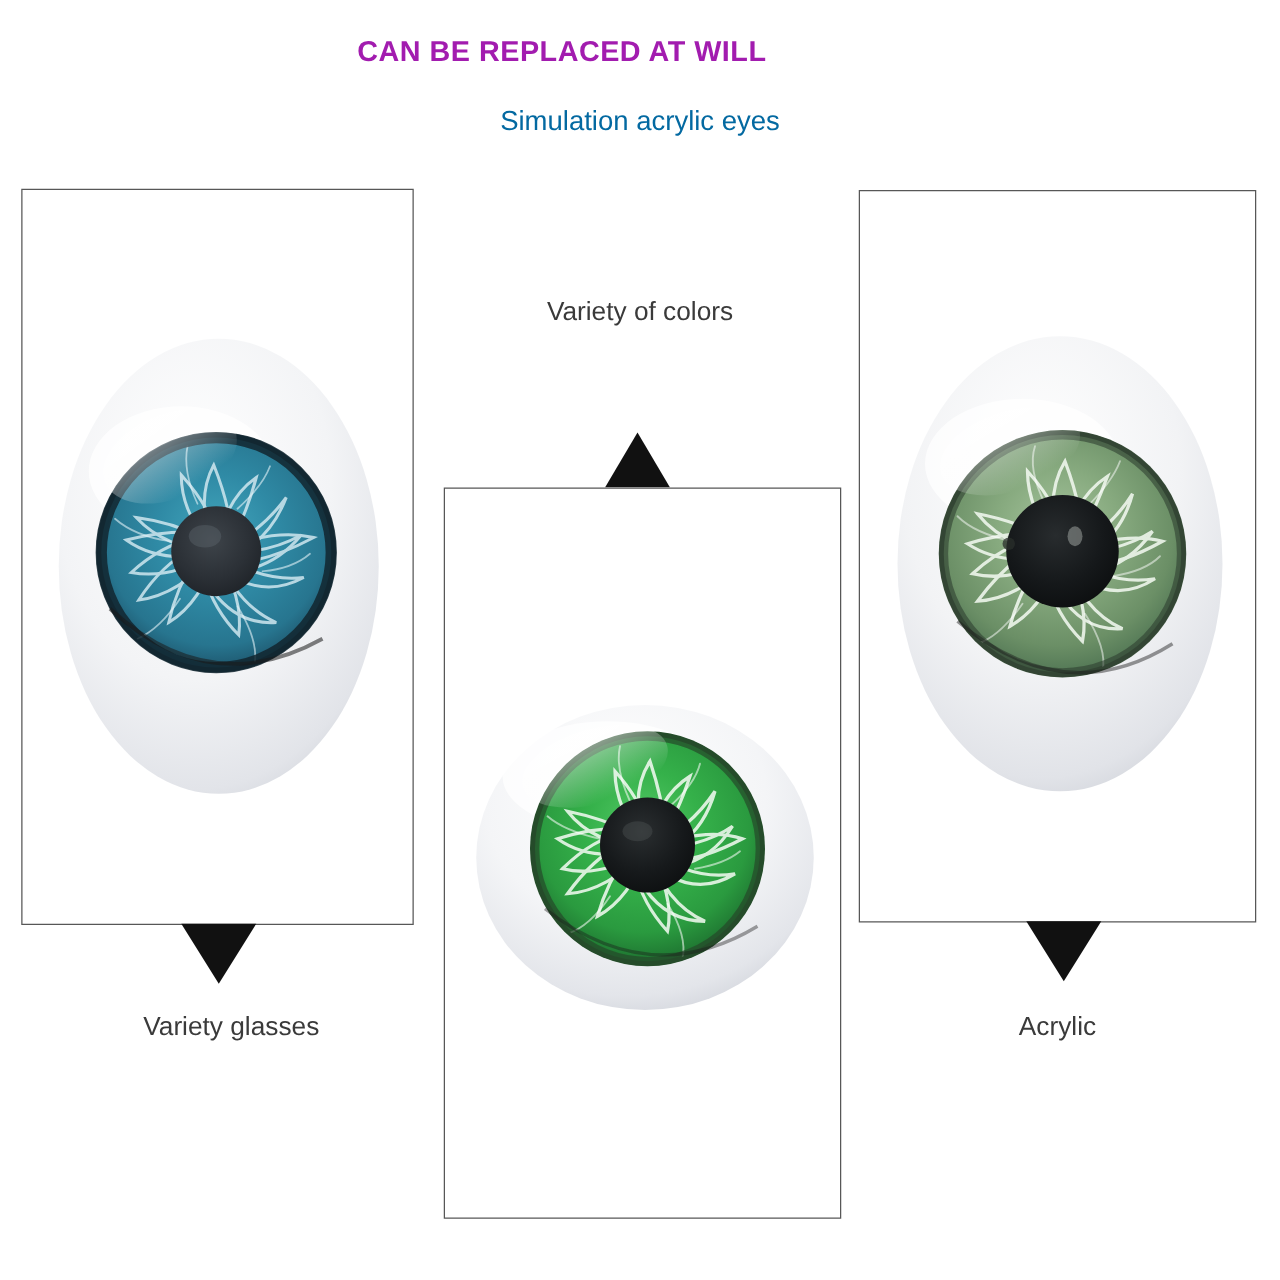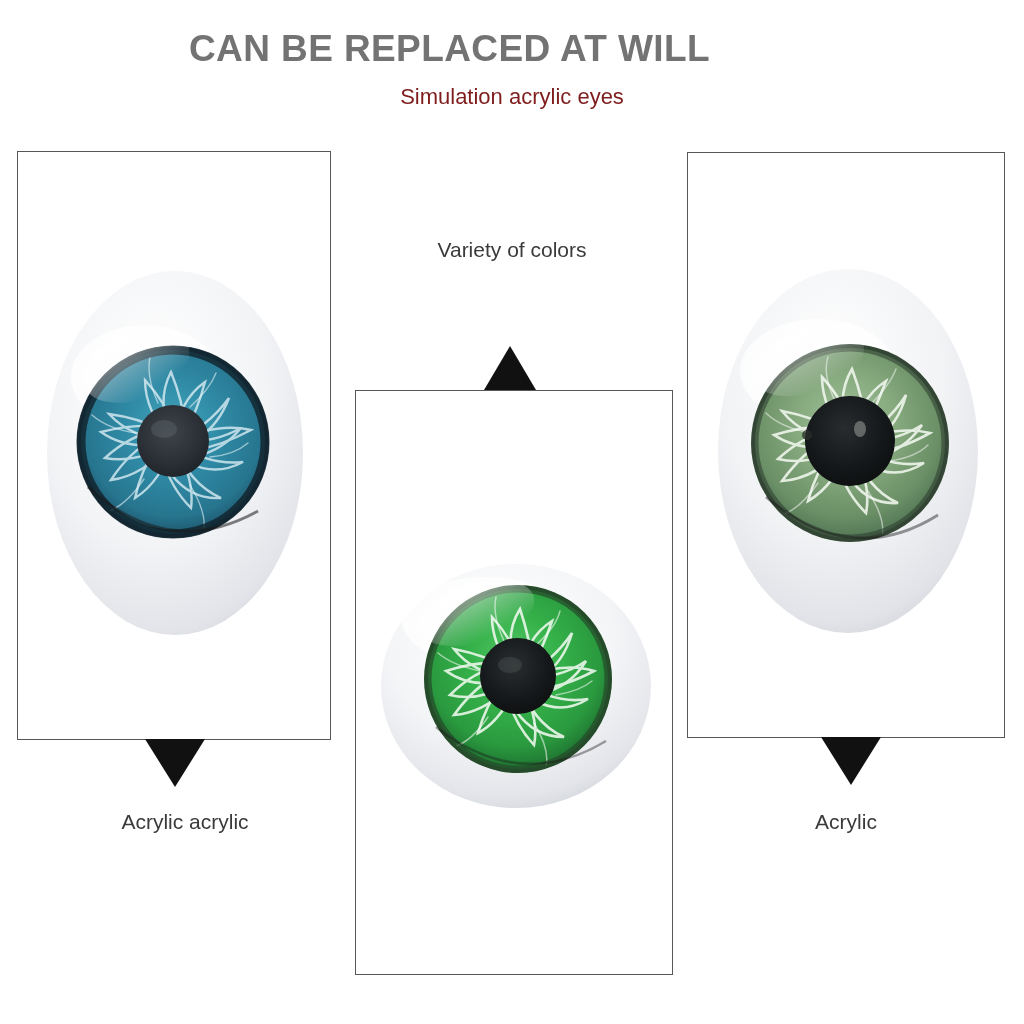--- a/index.html
+++ b/index.html
@@ -24,35 +24,35 @@
     height: 1024px;
   }
 
   
   .title {
     position: absolute;
     left: 0;
     top: 28px;
     width: 899px;
     text-align: center;
-    font-size: 37px;
+    font-size: 23px;
     font-weight: 700;
     letter-spacing: 0.4px;
-    color: #737373;
+    color: #a21caf;
     white-space: nowrap;
   }
   .subtitle {
     position: absolute;
     left: 0;
     top: 84px;
     width: 1024px;
     text-align: center;
     font-size: 22px;
     font-weight: 400;
-    color: #7f1d1d;
+    color: #0369a1;
   }
   .midlabel {
     position: absolute;
     left: 0;
     top: 238px;
     width: 1024px;
     text-align: center;
     font-size: 21px;
     font-weight: 400;
     color: #3a3a3a;
@@ -190,21 +190,21 @@
 
           <path d="M48 230 q 80 74 170 24" fill="none" stroke="#1a1a1a" stroke-width="3" opacity="0.55"></path>
         </g>
 
         <ellipse cx="96" cy="108" rx="56" ry="34" fill="url(#glossL)" opacity="0.8" transform="rotate(-22 96 108)"></ellipse>
       </svg>
     </div>
   </div>
 
   <div class="arrow arrow-down" id="arrow-left"></div>
-  <div class="caption" id="caption-left">Acrylic acrylic</div>
+  <div class="caption" id="caption-left">Variety glasses</div>
 
   <div class="arrow arrow-up" id="arrow-center"></div>
 
   <div class="panel" id="panel-center" style="border-color: rgb(87, 87, 87);">
     <div class="eye-holder">
       <svg viewBox="0 0 280 330" xmlns="http://www.w3.org/2000/svg">
         <defs>
           <radialGradient id="shellC" cx="44%" cy="30%" r="76%">
             <stop offset="0%" stop-color="#ffffff"></stop>
             <stop offset="55%" stop-color="#f4f5f7"></stop>

